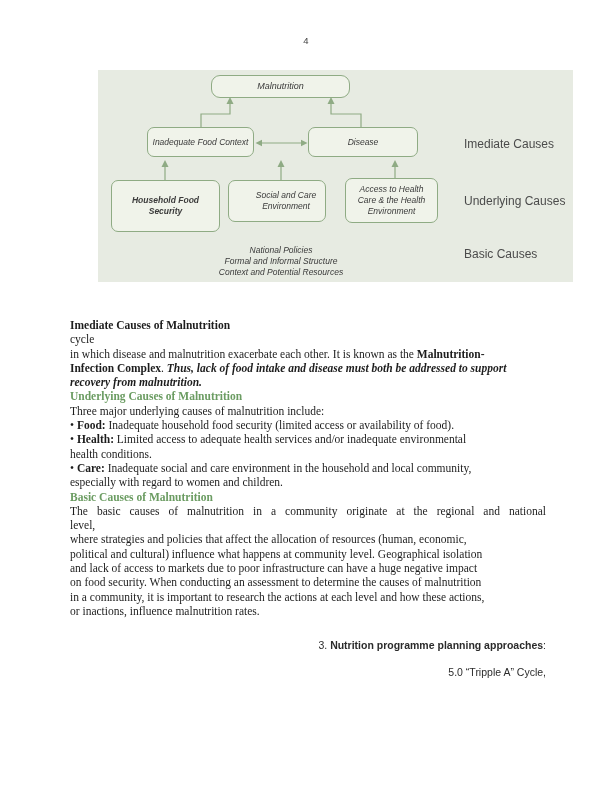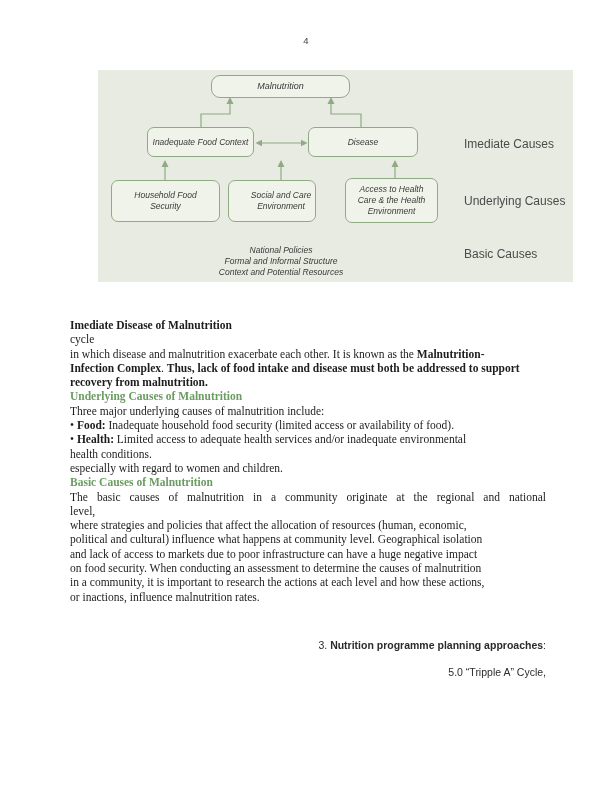--- a/index.html
+++ b/index.html
@@ -14,42 +14,42 @@
   #diagram{position:absolute;left:70px;top:70px;width:475px;height:212px;
     background:var(--panel-bg,#e7ebe2);margin-left:28px;}
   .dbox{position:absolute;border:1px solid var(--line-green,#8fab84);
     background:var(--box-fill,#f0f3ea);border-radius:7px;
     display:flex;align-items:center;justify-content:center;text-align:center;
     font-family:"Liberation Sans",sans-serif;font-style:italic;font-size:8.5px;
     line-height:1.28;color:#3a3a3a;white-space:pre-line;box-sizing:border-box;}
   #box-malnutrition{left:113px;top:5px;width:139px;height:23px;font-size:9px;border-radius:9px;}
   #box-food-intake{left:49px;top:57px;width:107px;height:30px;}
   #box-disease{left:210px;top:57px;width:110px;height:30px;text-align:center;}
-  #box-household{left:13px;top:110px;width:109px;height:42px;}
-  #box-social{left:130px;top:110px;width:88px;height:42px;padding-left:18px;}
+  #box-household{left:13px;top:110px;width:109px;height:52px;font-weight:bold;}
+  #box-social{left:130px;top:110px;width:98px;height:42px;padding-left:18px;}
   #box-access{left:247px;top:108px;width:93px;height:45px;}
   #basic-text{position:absolute;left:58px;top:175px;width:250px;text-align:center;
     font-family:"Liberation Sans",sans-serif;font-style:italic;font-size:8.5px;
     line-height:10.8px;color:#3a3a3a;white-space:pre-line;}
   .side-label{position:absolute;left:366px;font-family:"Liberation Sans",sans-serif;
     font-size:12px;color:#4b4b4b;white-space:nowrap;}
   #label-immediate{top:67px;}
   #label-underlying{top:124px;}
   #label-basic{top:177px;}
   #arrows{position:absolute;left:0;top:0;pointer-events:none;}
   #arrows path{stroke:var(--line-green,#8fab84);stroke-width:1.2;fill:none;}
   #arrows polygon{fill:var(--line-green,#8fab84);}
 
   
   #body-text{position:absolute;left:70px;top:318px;width:476px;
     font-size:11.5px;line-height:14.3px;}
   .line{white-space:nowrap;}
   .line.stretch{white-space:normal;text-align:justify;text-align-last:justify;}
   .line .bold{font-weight:bold;}
-  .line .italic{margin-top:12px;}
+  .line .italic{font-style:italic;margin-top:12px;}
   .line .green{color:var(--heading-green,#6b9c62);}
 
   
   #section3{position:absolute;left:70px;top:639px;width:476px;
     font-family:"Liberation Sans",sans-serif;font-size:10.5px;line-height:13px;color:#2b2b2b;}
   #section3 .line{margin-bottom:14px;text-align:right;}
 </style>
 </head>
 <body>
 
@@ -91,30 +91,31 @@
     <div id="basic-text">National Policies
 Formal and Informal Structure
 Context and Potential Resources</div>
 
     <div class="side-label" id="label-immediate">Imediate Causes</div>
     <div class="side-label" id="label-underlying">Underlying Causes</div>
     <div class="side-label" id="label-basic">Basic Causes</div>
   </div>
 
   <div id="body-text">
-      <div class="line"><span class="bold">Imediate Disease of Malnutrition</span></div>
+      <div class="line"><span class="bold">Imediate Causes of Malnutrition</span></div>
       <div class="line"><span>cycle</span></div>
       <div class="line"><span>in which disease and malnutrition exacerbate each other. It is known as the </span><span class="bold">Malnutrition-</span></div>
       <div class="line"><span class="bold">Infection Complex</span><span>. </span><span class="bold italic">Thus, lack of food intake and disease must both be addressed to support</span></div>
       <div class="line"><span class="bold italic">recovery from malnutrition.</span></div>
       <div class="line"><span class="bold green">Underlying Causes of Malnutrition</span></div>
       <div class="line"><span>Three major underlying causes of malnutrition include:</span></div>
       <div class="line"><span>• </span><span class="bold">Food:</span><span> Inadequate household food security (limited access or availability of food).</span></div>
       <div class="line"><span>• </span><span class="bold">Health:</span><span> Limited access to adequate health services and/or inadequate environmental</span></div>
       <div class="line"><span>health conditions.</span></div>
+      <div class="line"><span>• </span><span class="bold">Care:</span><span> Inadequate social and care environment in the household and local community,</span></div>
       <div class="line"><span>especially with regard to women and children.</span></div>
       <div class="line"><span class="bold green">Basic Causes of Malnutrition</span></div>
       <div class="line stretch"><span>The basic causes of malnutrition in a community originate at the regional and national</span></div>
       <div class="line"><span>level,</span></div>
       <div class="line"><span>where strategies and policies that affect the allocation of resources (human, economic,</span></div>
       <div class="line"><span>political and cultural) influence what happens at community level. Geographical isolation</span></div>
       <div class="line"><span>and lack of access to markets due to poor infrastructure can have a huge negative impact</span></div>
       <div class="line"><span>on food security. When conducting an assessment to determine the causes of malnutrition</span></div>
       <div class="line"><span>in a community, it is important to research the actions at each level and how these actions,</span></div>
       <div class="line"><span>or inactions, influence malnutrition rates.</span></div>

